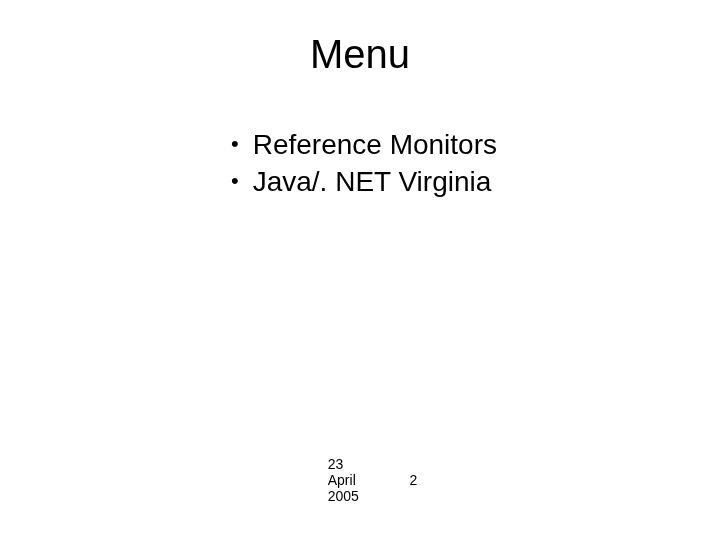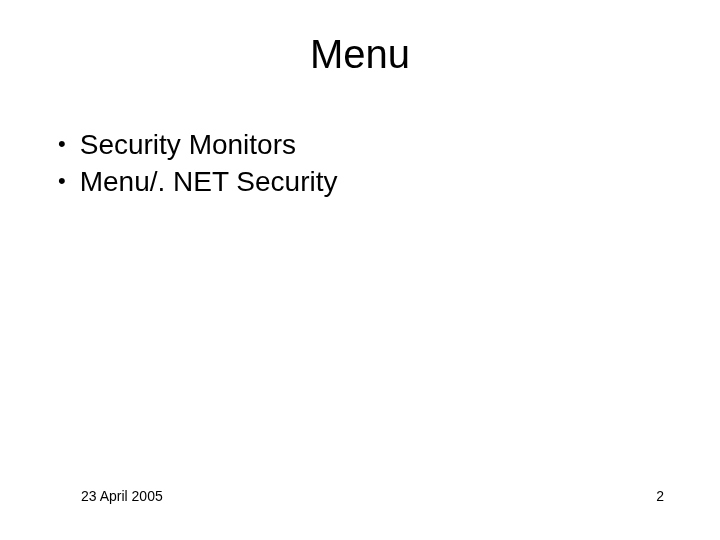--- a/index.html
+++ b/index.html
@@ -1,18 +1,19 @@
 <!DOCTYPE html>
 <html><head>
   <meta charset="utf-8">
   <style>
     * {
       margin: 0;
       padding: 0;
       box-sizing: border-box;
+      align-items: center;
     }
     body {
       width: 720px;
       height: 540px;
       background: #ffffff;
       font-family: Arial, Helvetica, sans-serif;
       color: #000000;
       position: relative;
       overflow: hidden;
     }
@@ -73,25 +74,25 @@
 </head>
 <body>
 
 <div class="slide">
   <h1 class="title">Menu</h1>
 
   <div class="content">
     <ul class="bullet-list">
       <li class="bullet-item">
         <span class="bullet-marker">•</span>
-        <span>Security Monitors</span>
+        <span>Reference Monitors</span>
       </li>
       <li class="bullet-item">
         <span class="bullet-marker">•</span>
-        <span>Menu/. NET Security</span>
+        <span>Java/. NET Virginia</span>
       </li>
     </ul>
   </div>
 
   <div class="footer">
     <div class="footer-left">23 April 2005</div>
     <div class="footer-right">2</div>
   </div>
 </div>
 

